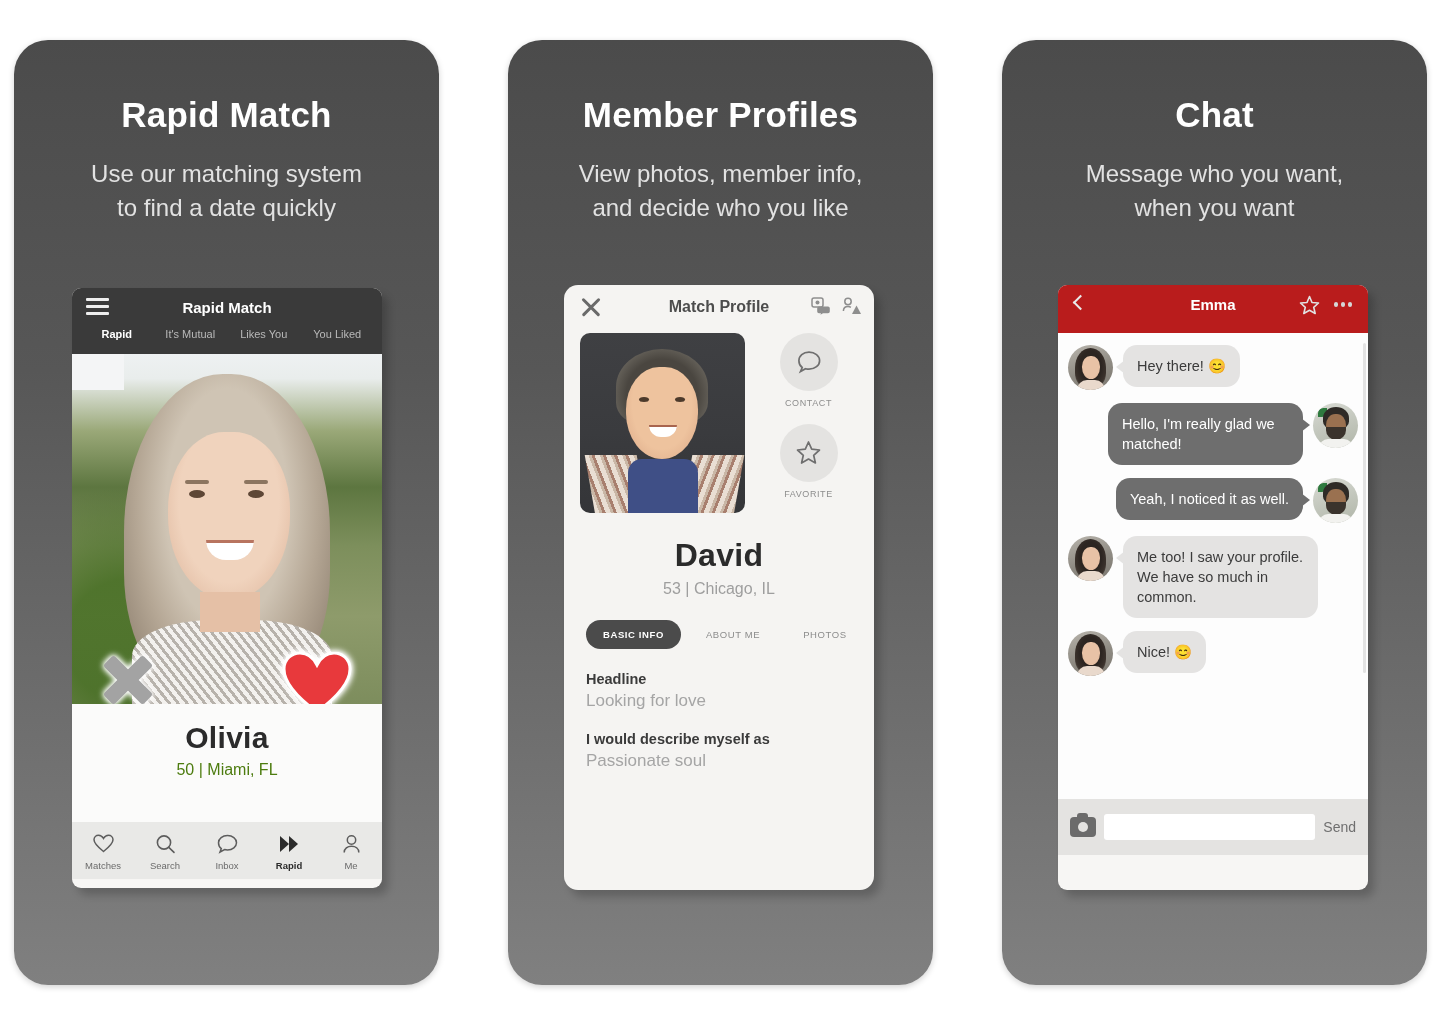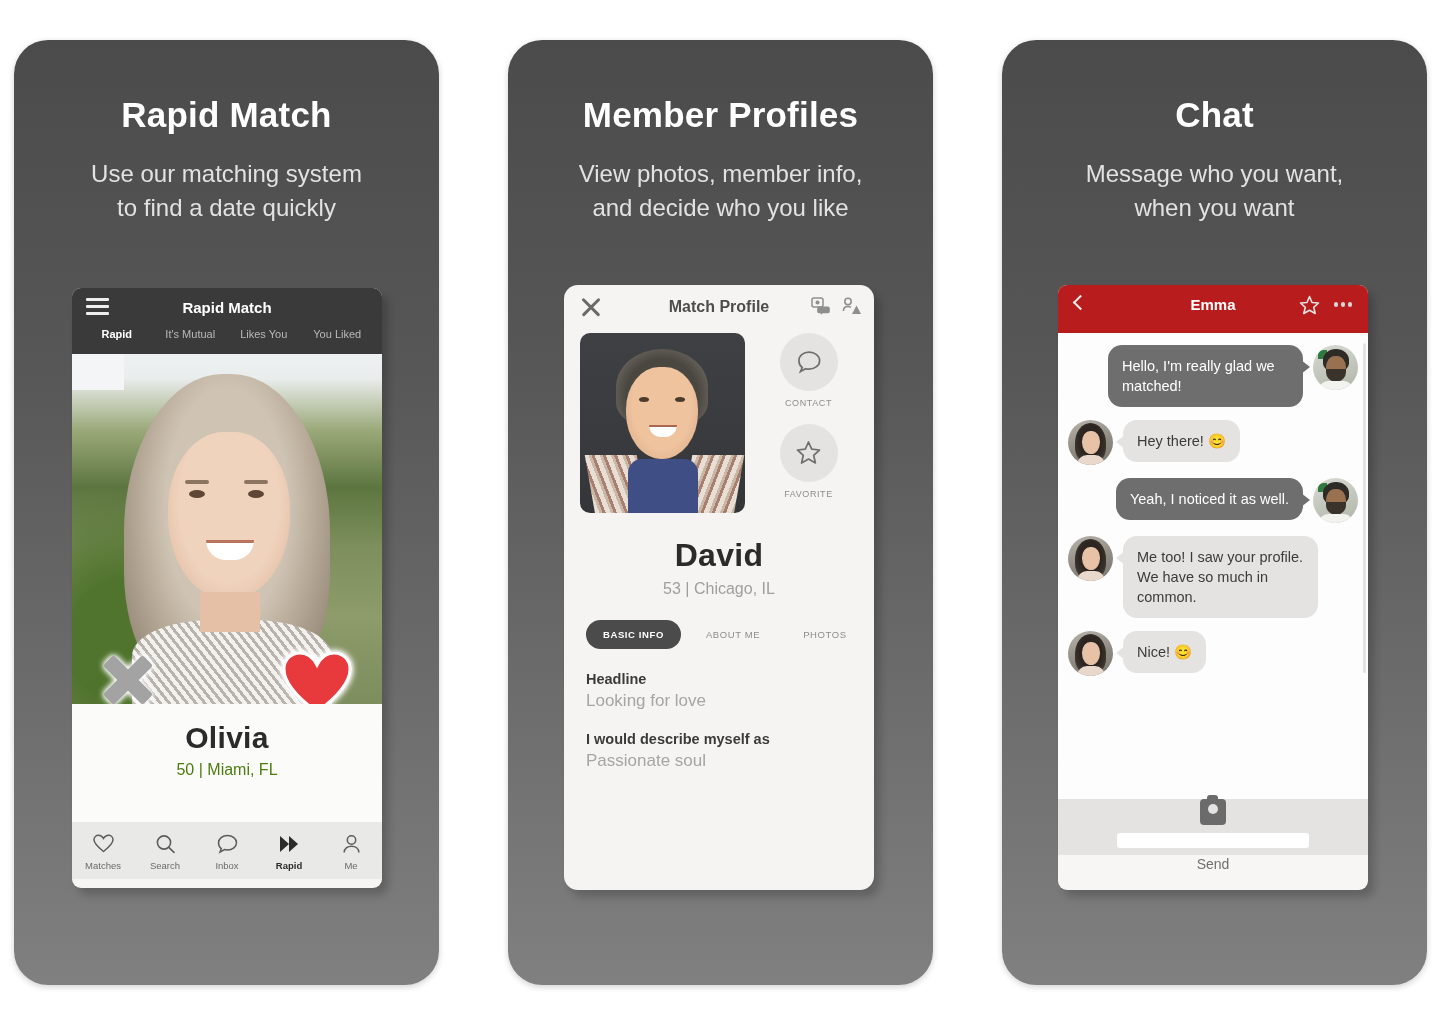--- a/index.html
+++ b/index.html
@@ -188,21 +188,21 @@
   .bubble.out { background:#6e6e6e; color:#ffffff; margin-right:10px; }
   .bubble.in:before {
     content:""; position:absolute; left:-7px; top:15px; width:0; height:0;
     border-top:7px solid transparent; border-bottom:7px solid transparent; border-right:9px solid #e4e3e2;
   }
   .bubble.out:before {
     content:""; position:absolute; right:-7px; top:15px; width:0; height:0;
     border-top:7px solid transparent; border-bottom:7px solid transparent; border-left:9px solid #6e6e6e;
   }
 
-  .ch-input { height:56px; background:#e4e3e1; display:flex; align-items:center; padding:0 12px; gap:8px;flex-direction:column; }
+  .ch-input { height:56px; background:#e4e3e1; display:flex; align-items:center; padding:0 12px; gap:8px; }
   .ch-cam { width:26px; height:20px; background:#6b6b6b; border-radius:4px; position:relative; flex:0 0 26px;}
   .ch-cam:before { content:""; position:absolute; left:7px; top:-4px; width:11px; height:5px; background:#6b6b6b; border-radius:3px 3px 0 0;}
   .ch-cam:after { content:""; position:absolute; left:8px; top:5px; width:10px; height:10px; border-radius:50%; background:#e4e3e1;}
   .ch-field { flex:1; height:26px; background:#ffffff; border:none; border-radius:3px; font-size:13px; padding:0 8px;
               font-family:"Liberation Sans", sans-serif; }
   .ch-send { font-size:14px; color:#6f6f6f; flex:0 0 auto; }
 </style>
 </head>
 <body>
 
@@ -400,40 +400,40 @@
         <div class="ch-dots">
             <i></i>
             <i></i>
             <i></i>
           </div>
       </div>
 
       <div class="ch-list">
         <div class="ch-scroll"></div>
 
+        <div class="msg">
+          <div class="avatar av-f">
+              <div class="hair"></div>
+              <div class="face"></div>
+              <div class="sh"></div>
+            </div>
+          <div class="bubble in">Hey there! 😊</div>
+        </div>
+
         <div class="msg out">
           <div class="avatar av-m">
               <div class="leaf"></div>
               <div class="hair"></div>
               <div class="face"></div>
               <div class="beard"></div>
               <div class="sh"></div>
             </div>
           <div class="bubble out">Hello, I'm really glad we matched!</div>
         </div>
 
-        <div class="msg">
-          <div class="avatar av-f">
-              <div class="hair"></div>
-              <div class="face"></div>
-              <div class="sh"></div>
-            </div>
-          <div class="bubble in">Hey there! 😊</div>
-        </div>
-
         <div class="msg out">
           <div class="avatar av-m">
               <div class="leaf"></div>
               <div class="hair"></div>
               <div class="face"></div>
               <div class="beard"></div>
               <div class="sh"></div>
             </div>
           <div class="bubble out">Yeah, I noticed it as well.</div>
         </div>

